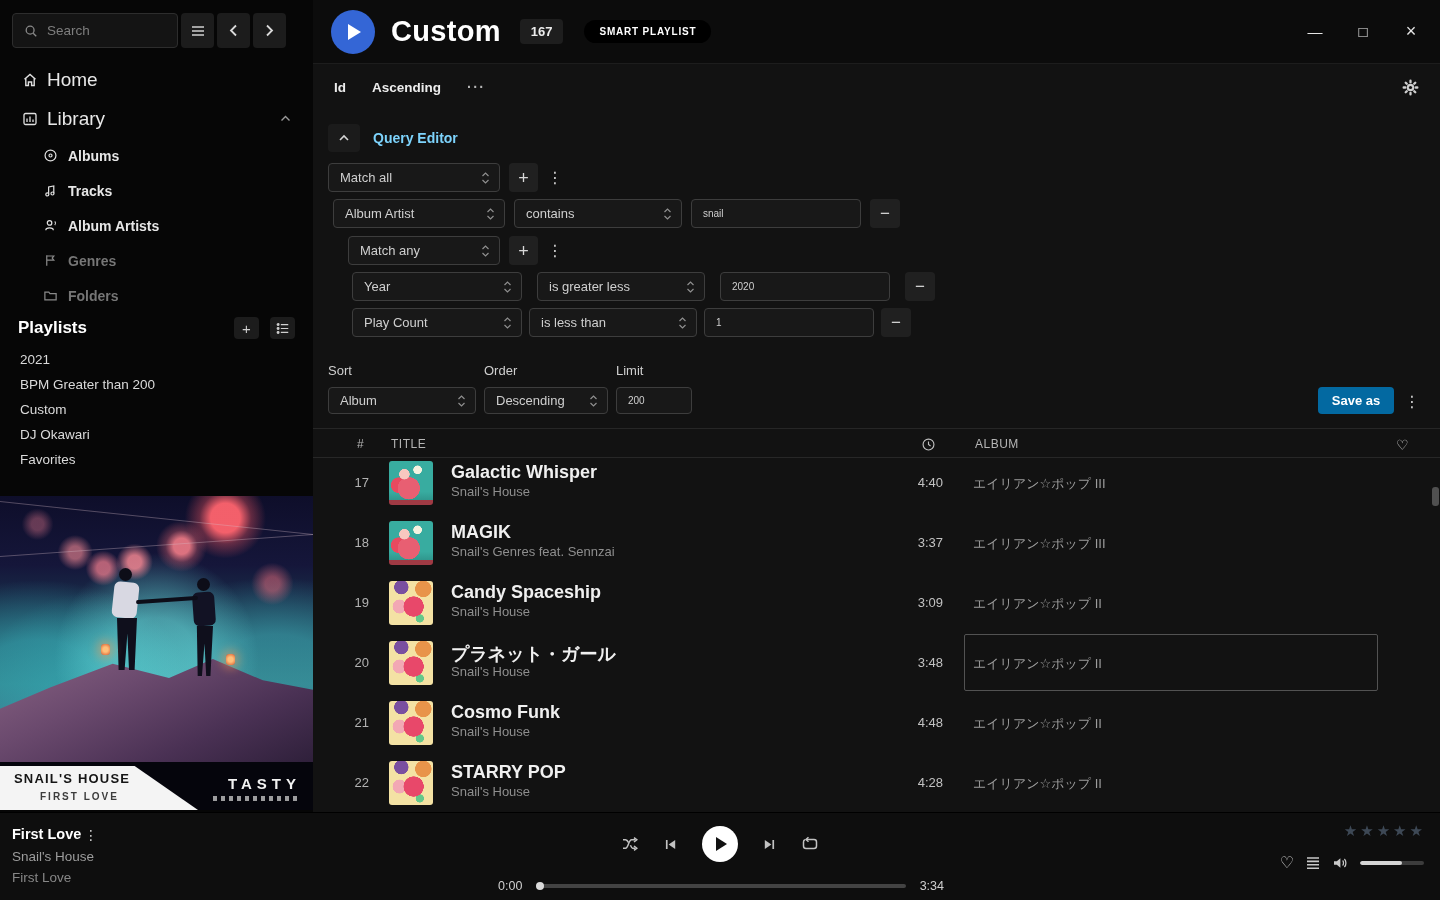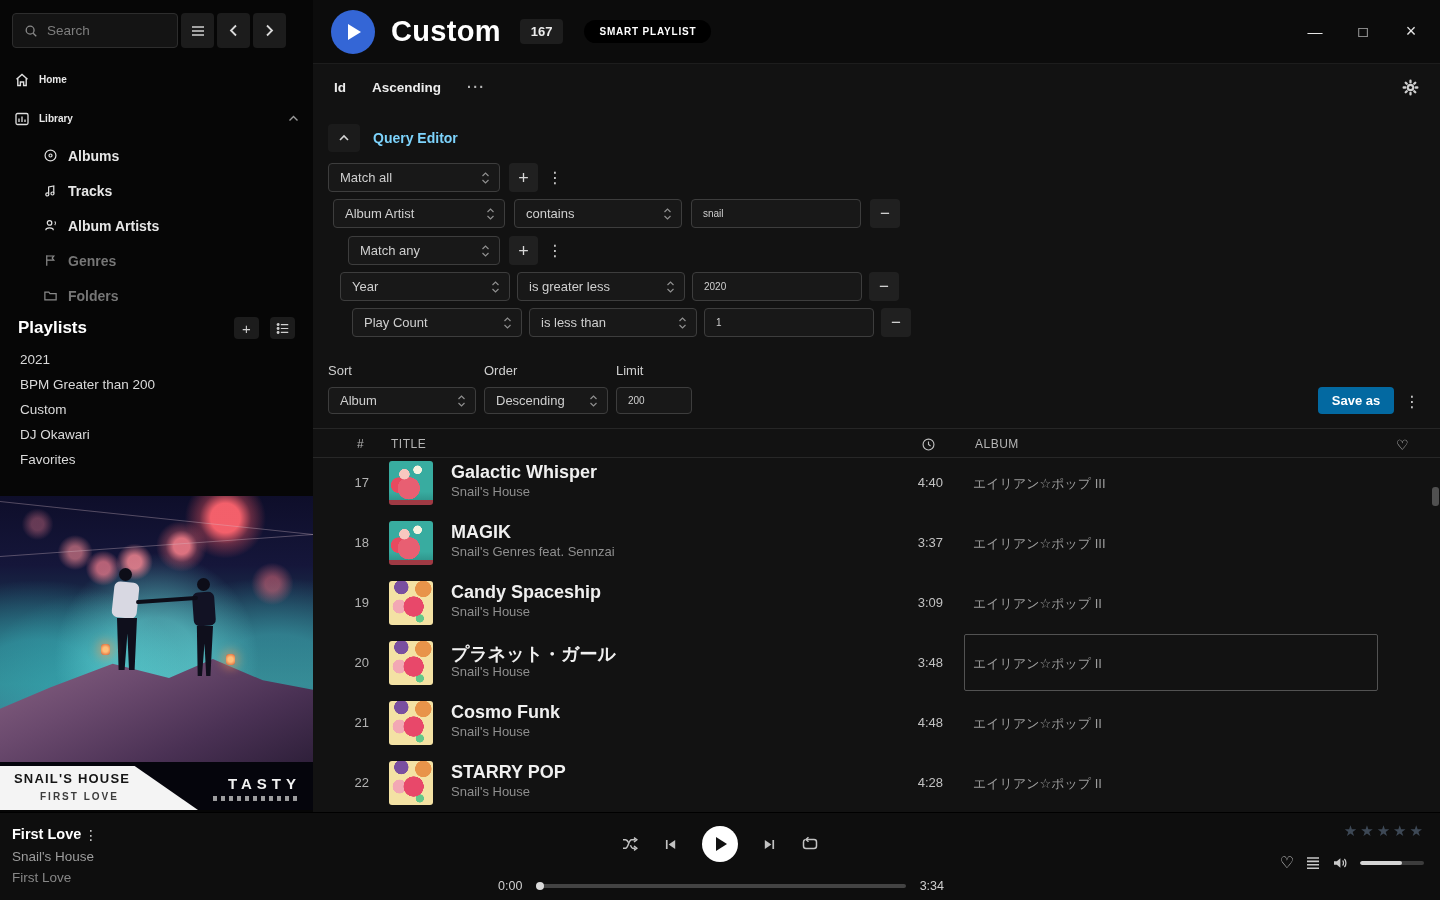--- a/index.html
+++ b/index.html
@@ -8,21 +8,21 @@
   .stage{position:absolute;inset:0;width:1440px;height:900px;background:#121212}
   svg{display:block}
 
   
   .sidebar{position:absolute;left:0;top:0;width:313px;height:812px;background:#060606}
   .search-row{display:flex;gap:3px;padding:13px 12px 0 12px;align-items:center}
   .search-box{width:166px;height:35px;background:#141414;border:1px solid #2d2d2d;border-radius:4px;
     display:flex;align-items:center;gap:9px;padding:0 11px;color:#7e7e7e;font-size:13.5px}
   .sq-btn{width:33px;height:35px;background:#1c1c1c;border-radius:4px;display:flex;align-items:center;justify-content:center;color:#cfcfcf}
   .nav{margin-top:12px}
-  .nav-item{height:39px;display:flex;align-items:center;gap:9px;padding:0 14px;font-size:10px;font-weight:700;color:#e8e8e8}
+  .nav-item{height:39px;display:flex;align-items:center;gap:9px;padding:0 22px;font-size:19px;font-weight:400;color:#e8e8e8}
   .nav-item .spacer{flex:1}
   .sub-item{height:35px;display:flex;align-items:center;gap:10px;padding:0 0 0 43px;font-size:14px;font-weight:700;color:#e6e6e6}
   .sub-item.dim{color:#767676}
   .pl-header{margin-top:4px;display:flex;align-items:center;padding:0 18px}
   .pl-title{font-size:17px;font-weight:800;color:#fff;flex:1}
   .pl-btn{width:25px;height:22px;background:#1c1c1c;border-radius:4px;display:flex;align-items:center;justify-content:center;color:#cfcfcf;margin-left:11px}
   .pl-items{margin-top:8px}
   .pl-item{height:25px;display:flex;align-items:center;padding:0 20px;font-size:13.5px;color:#dadada}
 
   
@@ -408,21 +408,21 @@
                 <path d="M1.5 9 L4.5 12 L7.5 9"></path>
               </svg>
             </span>
         </div>
         <span class="sq">
             <span class="plus">+</span>
           </span>
         <span class="kebab">⋮</span>
       </div>
 
-      <div class="qrow" style="margin-top:7px;margin-left:12px;gap:7px">
+      <div class="qrow" style="margin-top:7px;margin-left:24px;gap:15px">
         <div class="select w170">
           <span>Year</span>
           <span>
               <svg width="9" height="14" viewBox="0 0 9 14" fill="none" stroke="#8f8f8f" stroke-width="1.2">
                 <path d="M1.5 5 L4.5 2 L7.5 5"></path>
                 <path d="M1.5 9 L4.5 12 L7.5 9"></path>
               </svg>
             </span>
         </div>
         <div class="select w168">

